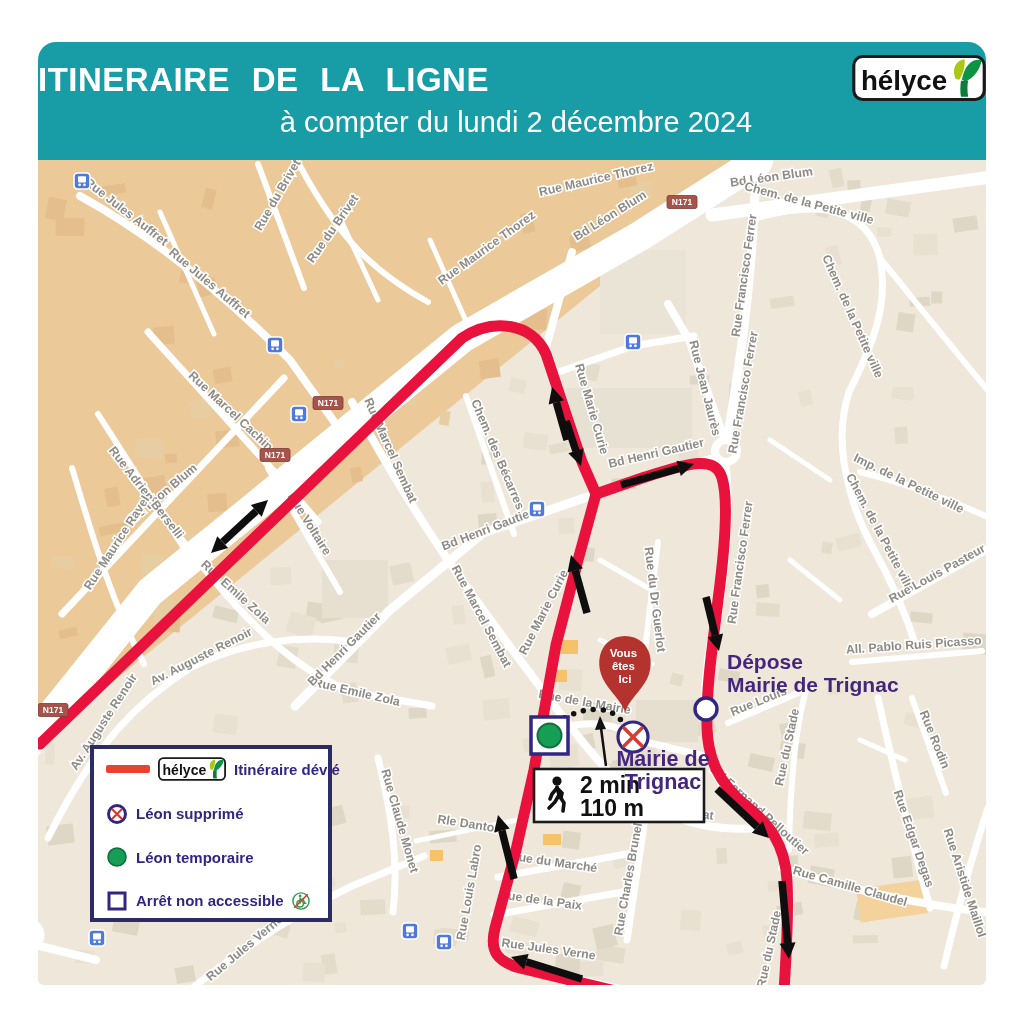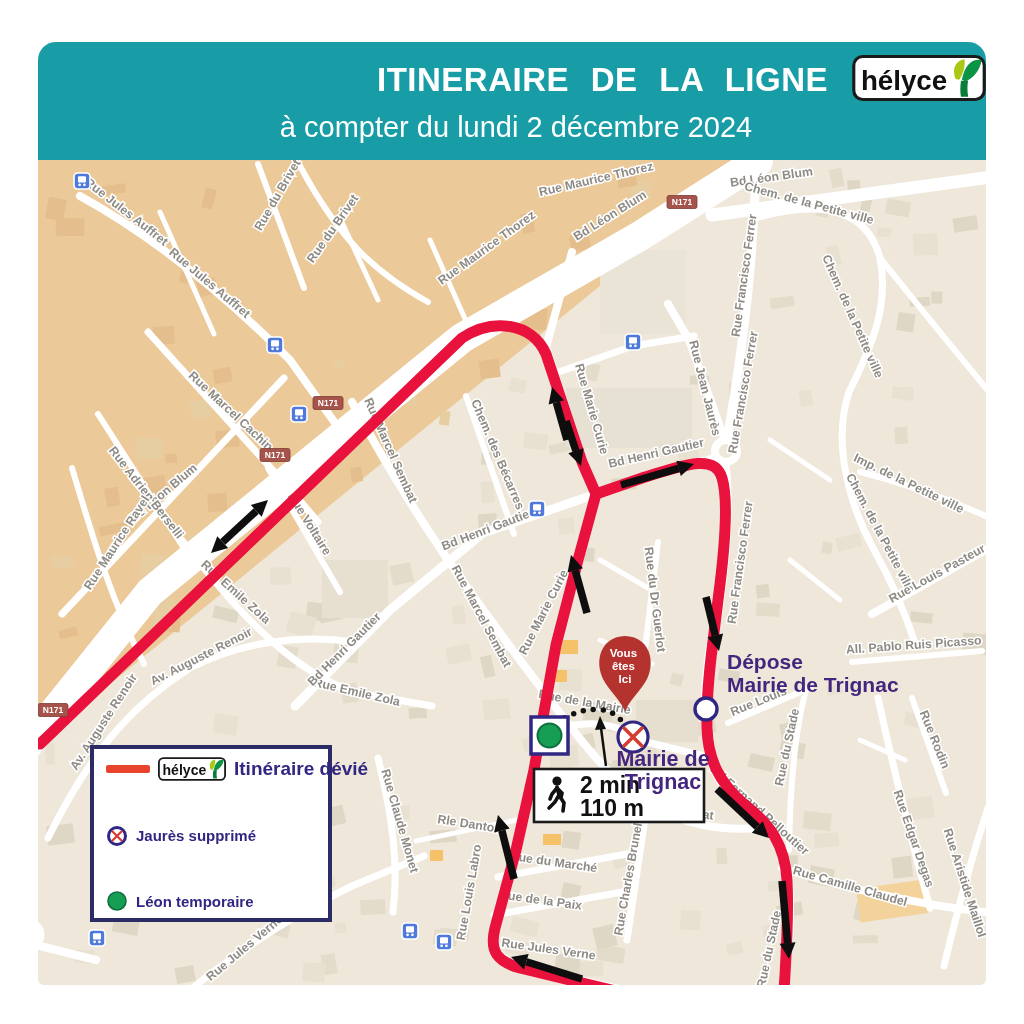--- a/index.html
+++ b/index.html
@@ -6,36 +6,36 @@
     --teal:#189DA6; --route-red:#E8123D; --legend-red:#E8432C; --navy:#312783;
     --navy-border:#2B2B66; --purple:#44267E; --stop-green:#169E55; --pin-red:#B5332E;
     --bg-beige:#EFE7D9; --bg-orange:#ECC998; --street-gray:#8E8B85;
   }
   html,body{margin:0;padding:0;background:#fff;}
   #page{position:relative;width:1024px;height:1024px;background:#fff;overflow:hidden;
         font-family:"Liberation Sans","DejaVu Sans",sans-serif;}
   
   #banner{position:absolute;left:38px;top:42px;width:948px;height:118px;background:var(--teal);
           border-radius:18px 18px 0 0;color:#fff;text-align:center;}
-  #banner .row1{display:flex;align-items:center;justify-content:flex-end;gap:24px;padding-top:12px;}
+  #banner .row1{display:flex;align-items:center;justify-content:space-between;gap:24px;padding-top:12px;}
   #banner .title{font-size:33px;font-weight:bold;letter-spacing:.5px;word-spacing:12px;}
-  #banner .subtitle{font-size:29px;margin-top:5px;font-weight:normal;padding-left:8px;}
+  #banner .subtitle{font-size:29px;font-weight:normal;padding-left:8px;}
   .logo-box{display:inline-block;}
   
   #map{position:absolute;left:38px;top:160px;width:948px;height:825px;background:var(--bg-beige);
        border-radius:0 0 6px 6px;overflow:hidden;}
   #map svg{display:block;}
   
   #legend{position:absolute;left:52px;top:585px;width:242px;height:177px;background:#fff;
           border:4px solid var(--navy-border);box-sizing:border-box;padding:8px 10px 6px 12px;
           display:flex;flex-direction:column;justify-content:space-between;}
   .lrow{display:flex;align-items:center;gap:8px;color:var(--navy);font-weight:bold;font-size:15px;}
   .lrow .swatch{width:44px;height:8px;background:var(--legend-red);border-radius:2px;flex:0 0 auto;}
   .lrow .txt{white-space:nowrap;}
-  .lrow.first .txt{font-size:19px;}
+  .lrow.first .txt{font-size:15px;}
   .licon{flex:0 0 auto;display:inline-flex;}
   .wheel{position:relative;display:inline-flex;}
   .street{fill:var(--street-gray);font-weight:bold;stroke:#ffffff;stroke-width:3px;
           paint-order:stroke;font-family:"Liberation Sans","DejaVu Sans",sans-serif;}
 </style>
 </head>
 <body>
 
 <div id="page">
 
@@ -525,25 +525,44 @@
         </span>
         <span class="txt">Itinéraire dévié</span>
       </div>
       <div class="lrow">
         <span class="licon">
           <svg width="22" height="22" viewBox="0 0 22 22">
             <circle cx="11" cy="11" r="8.5" fill="#fff" stroke="#312783" stroke-width="3"></circle>
             <path d="M 6.5,6.5 L 15.5,15.5 M 15.5,6.5 L 6.5,15.5" stroke="#D63C31" stroke-width="2.2" stroke-linecap="round"></path>
           </svg>
         </span>
-        <span class="txt">Jaurès supprimé</span>
+        <span class="txt">Léon supprimé</span>
       </div>
       <div class="lrow">
         <span class="licon">
           <svg width="22" height="22" viewBox="0 0 22 22">
               <circle cx="11" cy="11" r="9" fill="#169E55" stroke="#0F6F3F" stroke-width="1.6"></circle>
             </svg>
         </span>
         <span class="txt">Léon temporaire</span>
       </div>
+      <div class="lrow">
+        <span class="licon">
+          <svg width="22" height="22" viewBox="0 0 22 22">
+              <rect x="3" y="3" width="16" height="16" fill="#fff" stroke="#312783" stroke-width="3"></rect>
+            </svg>
+        </span>
+        <span class="txt">Arrêt non accessible</span>
+        <span class="wheel">
+          <svg width="18" height="18" viewBox="0 0 20 20">
+            <circle cx="10" cy="10" r="9" fill="none" stroke="#2F9E50" stroke-width="1.6"></circle>
+            <g stroke="#2F9E50" stroke-width="1.6" fill="none">
+              <circle cx="9" cy="13" r="3.6"></circle>
+              <path d="M 9,13 L 9,6 M 9,8 L 13,8 M 12.5,8 L 14,12.5 L 16,12.5"></path>
+            </g>
+            <circle cx="9" cy="4.4" r="1.5" fill="#2F9E50"></circle>
+            <path d="M 2.5,17.5 L 17.5,2.5" stroke="#D63C31" stroke-width="1.8"></path>
+          </svg>
+        </span>
+      </div>
     </div>
   </div>
 </div>
 
 </body></html>

